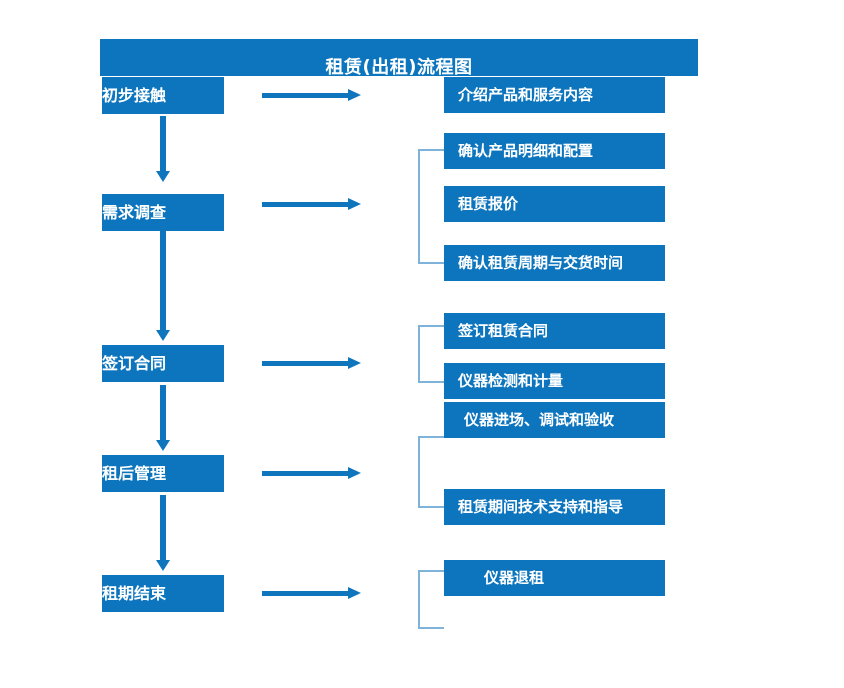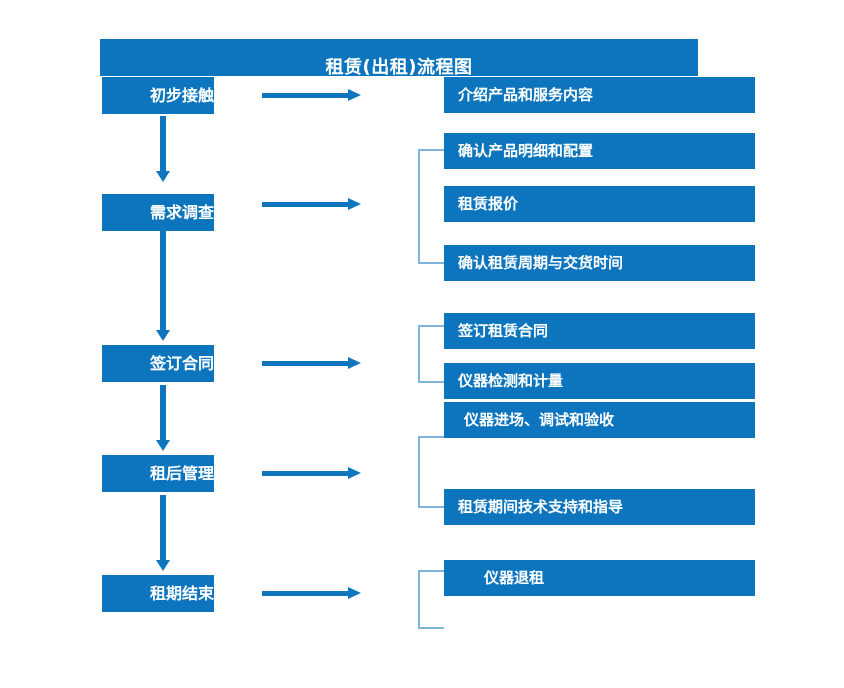--- a/index.html
+++ b/index.html
@@ -31,28 +31,28 @@
     display:flex;align-items:center;
     box-sizing:border-box;
   }
   .box .txt{
     color:#ffffff;font-weight:bold;font-size:16px;line-height:1;
     white-space:nowrap;
   }
 
   
   .stage{
-    left:102px;width:112px;height:37px;
-    justify-content:flex-end;
+    left:102px;width:122px;height:37px;
+    justify-content:flex-start;
   }
   .stage .txt{font-size:16px;}
 
   
   .detail{
-    left:444px;width:311px;height:36px;
+    left:444px;width:221px;height:36px;
     padding-left:14px;
   }
   .detail .txt{font-size:15px;}
 
   
   .arrow-h{
     position:absolute;height:12px;width:99px;
   }
   .arrow-h .shaft{
     position:absolute;left:0;top:4px;width:86px;height:5px;background:#0F76BE;

